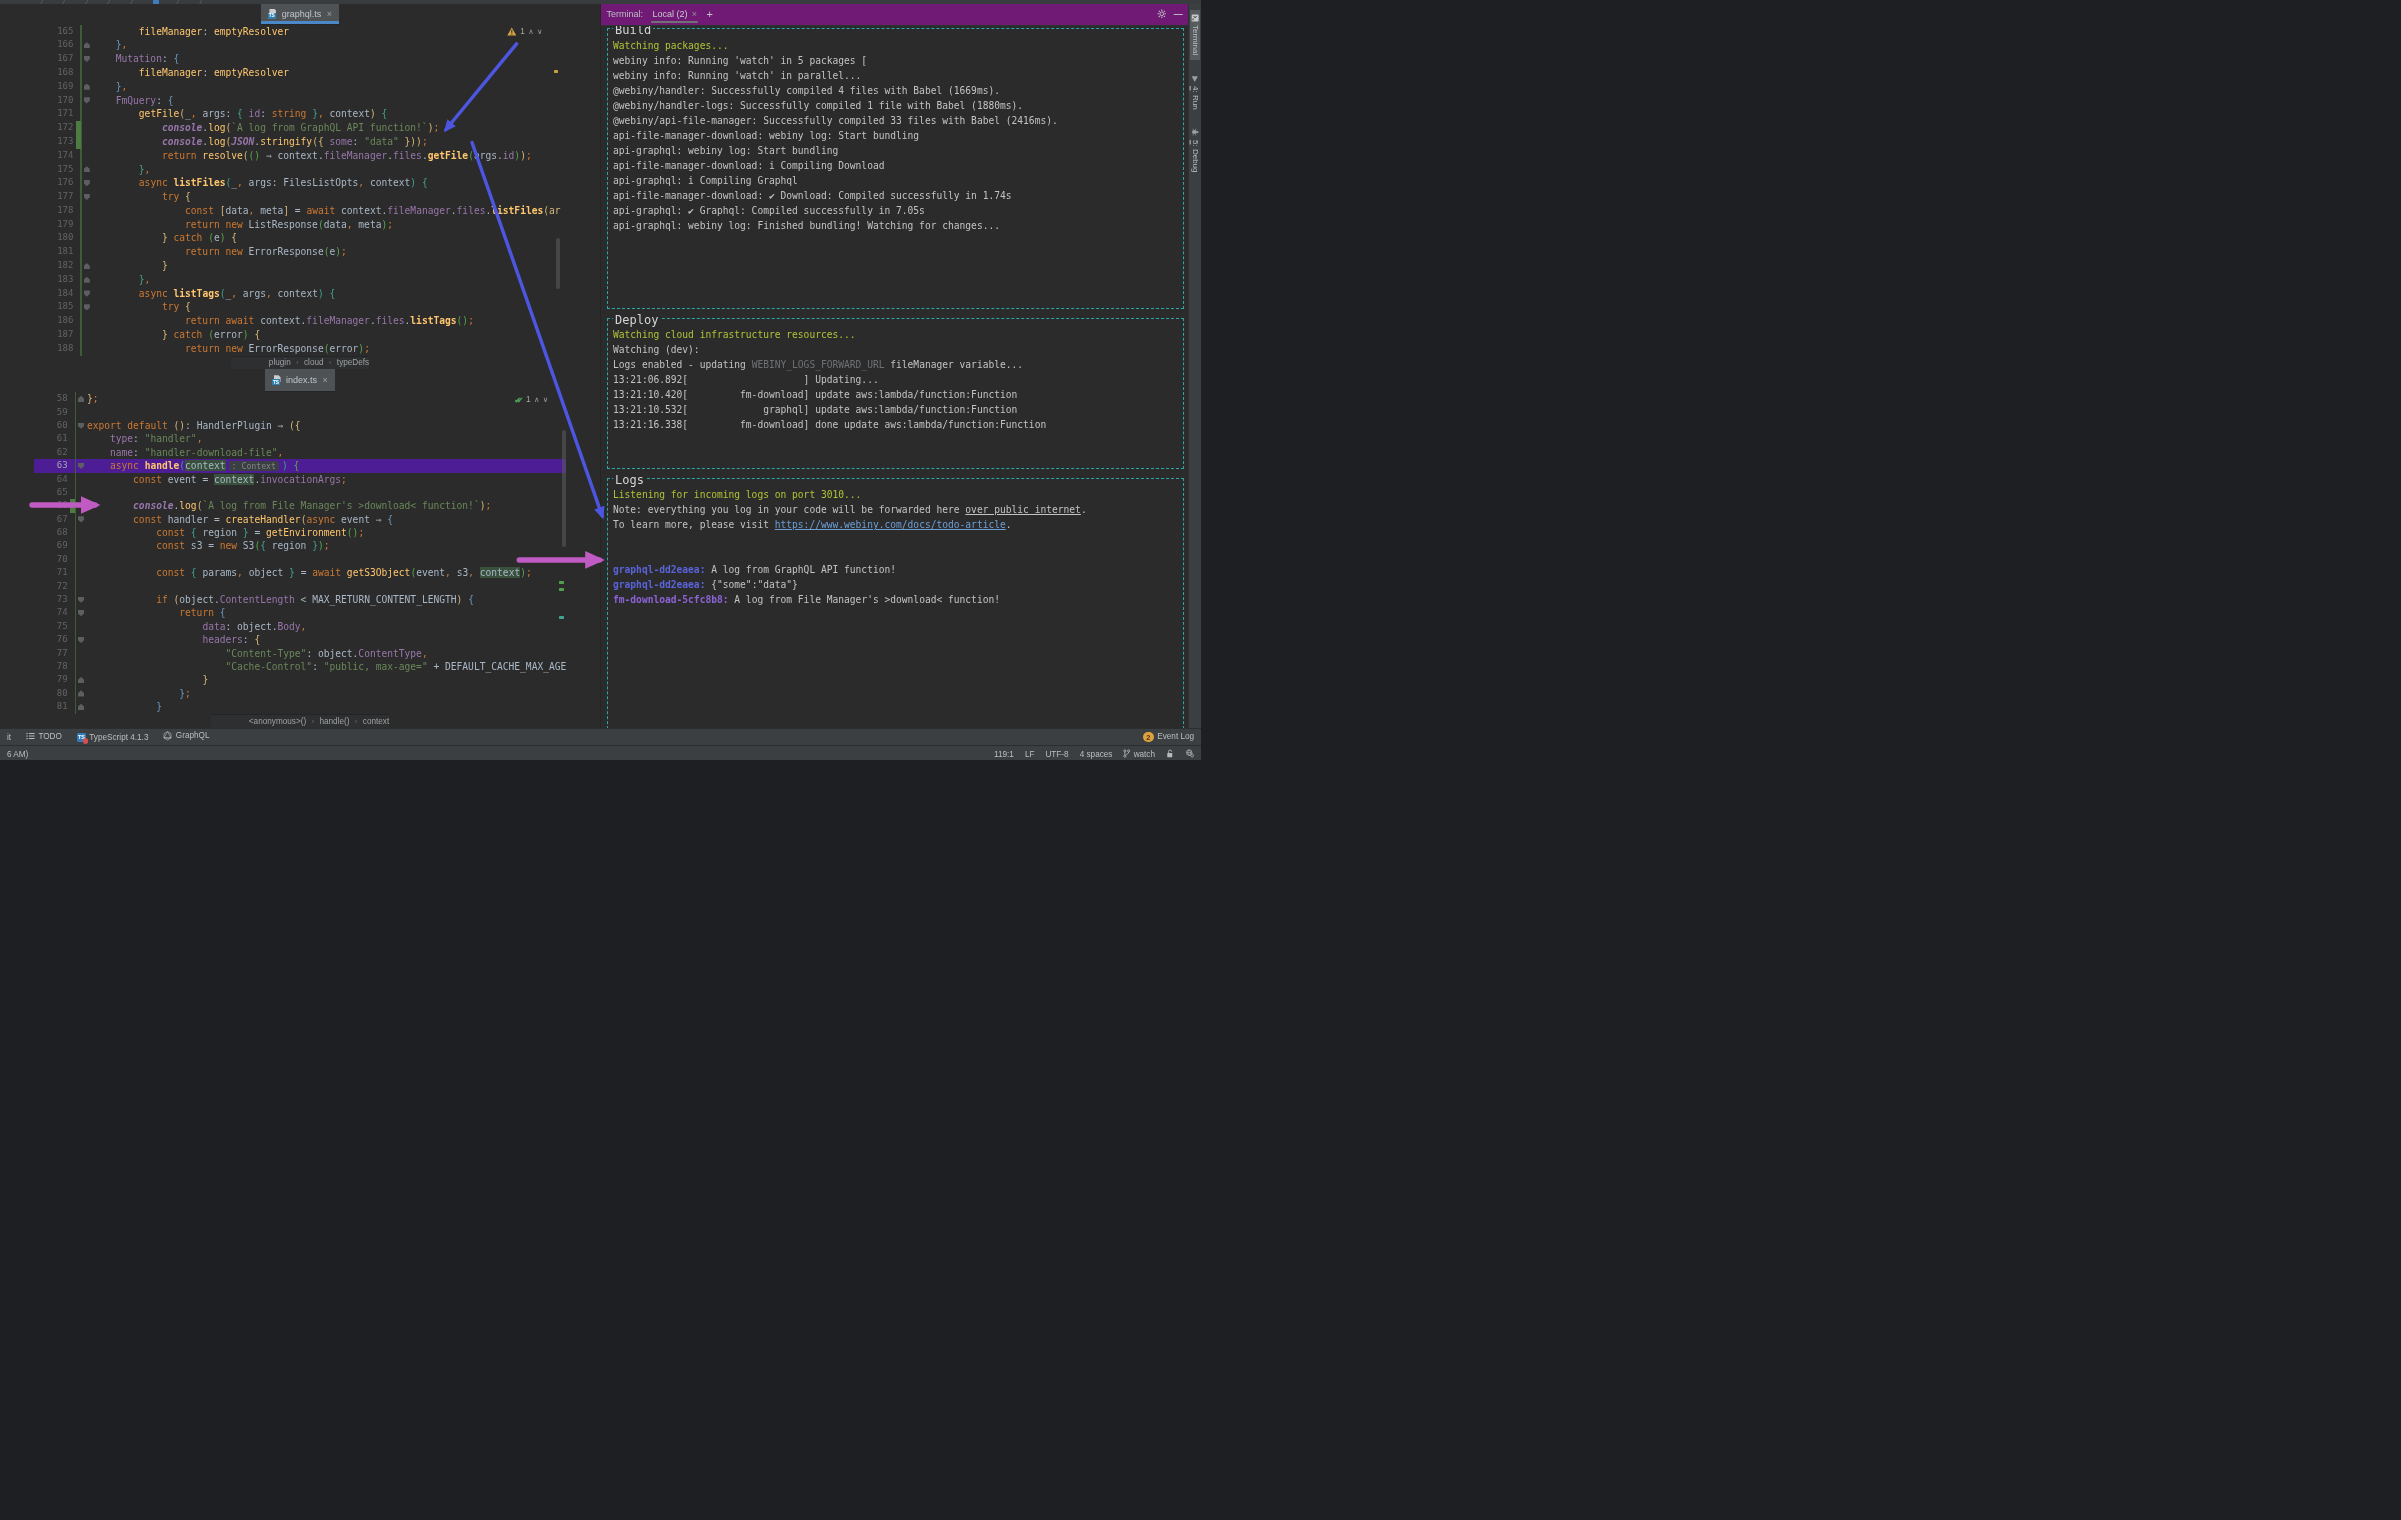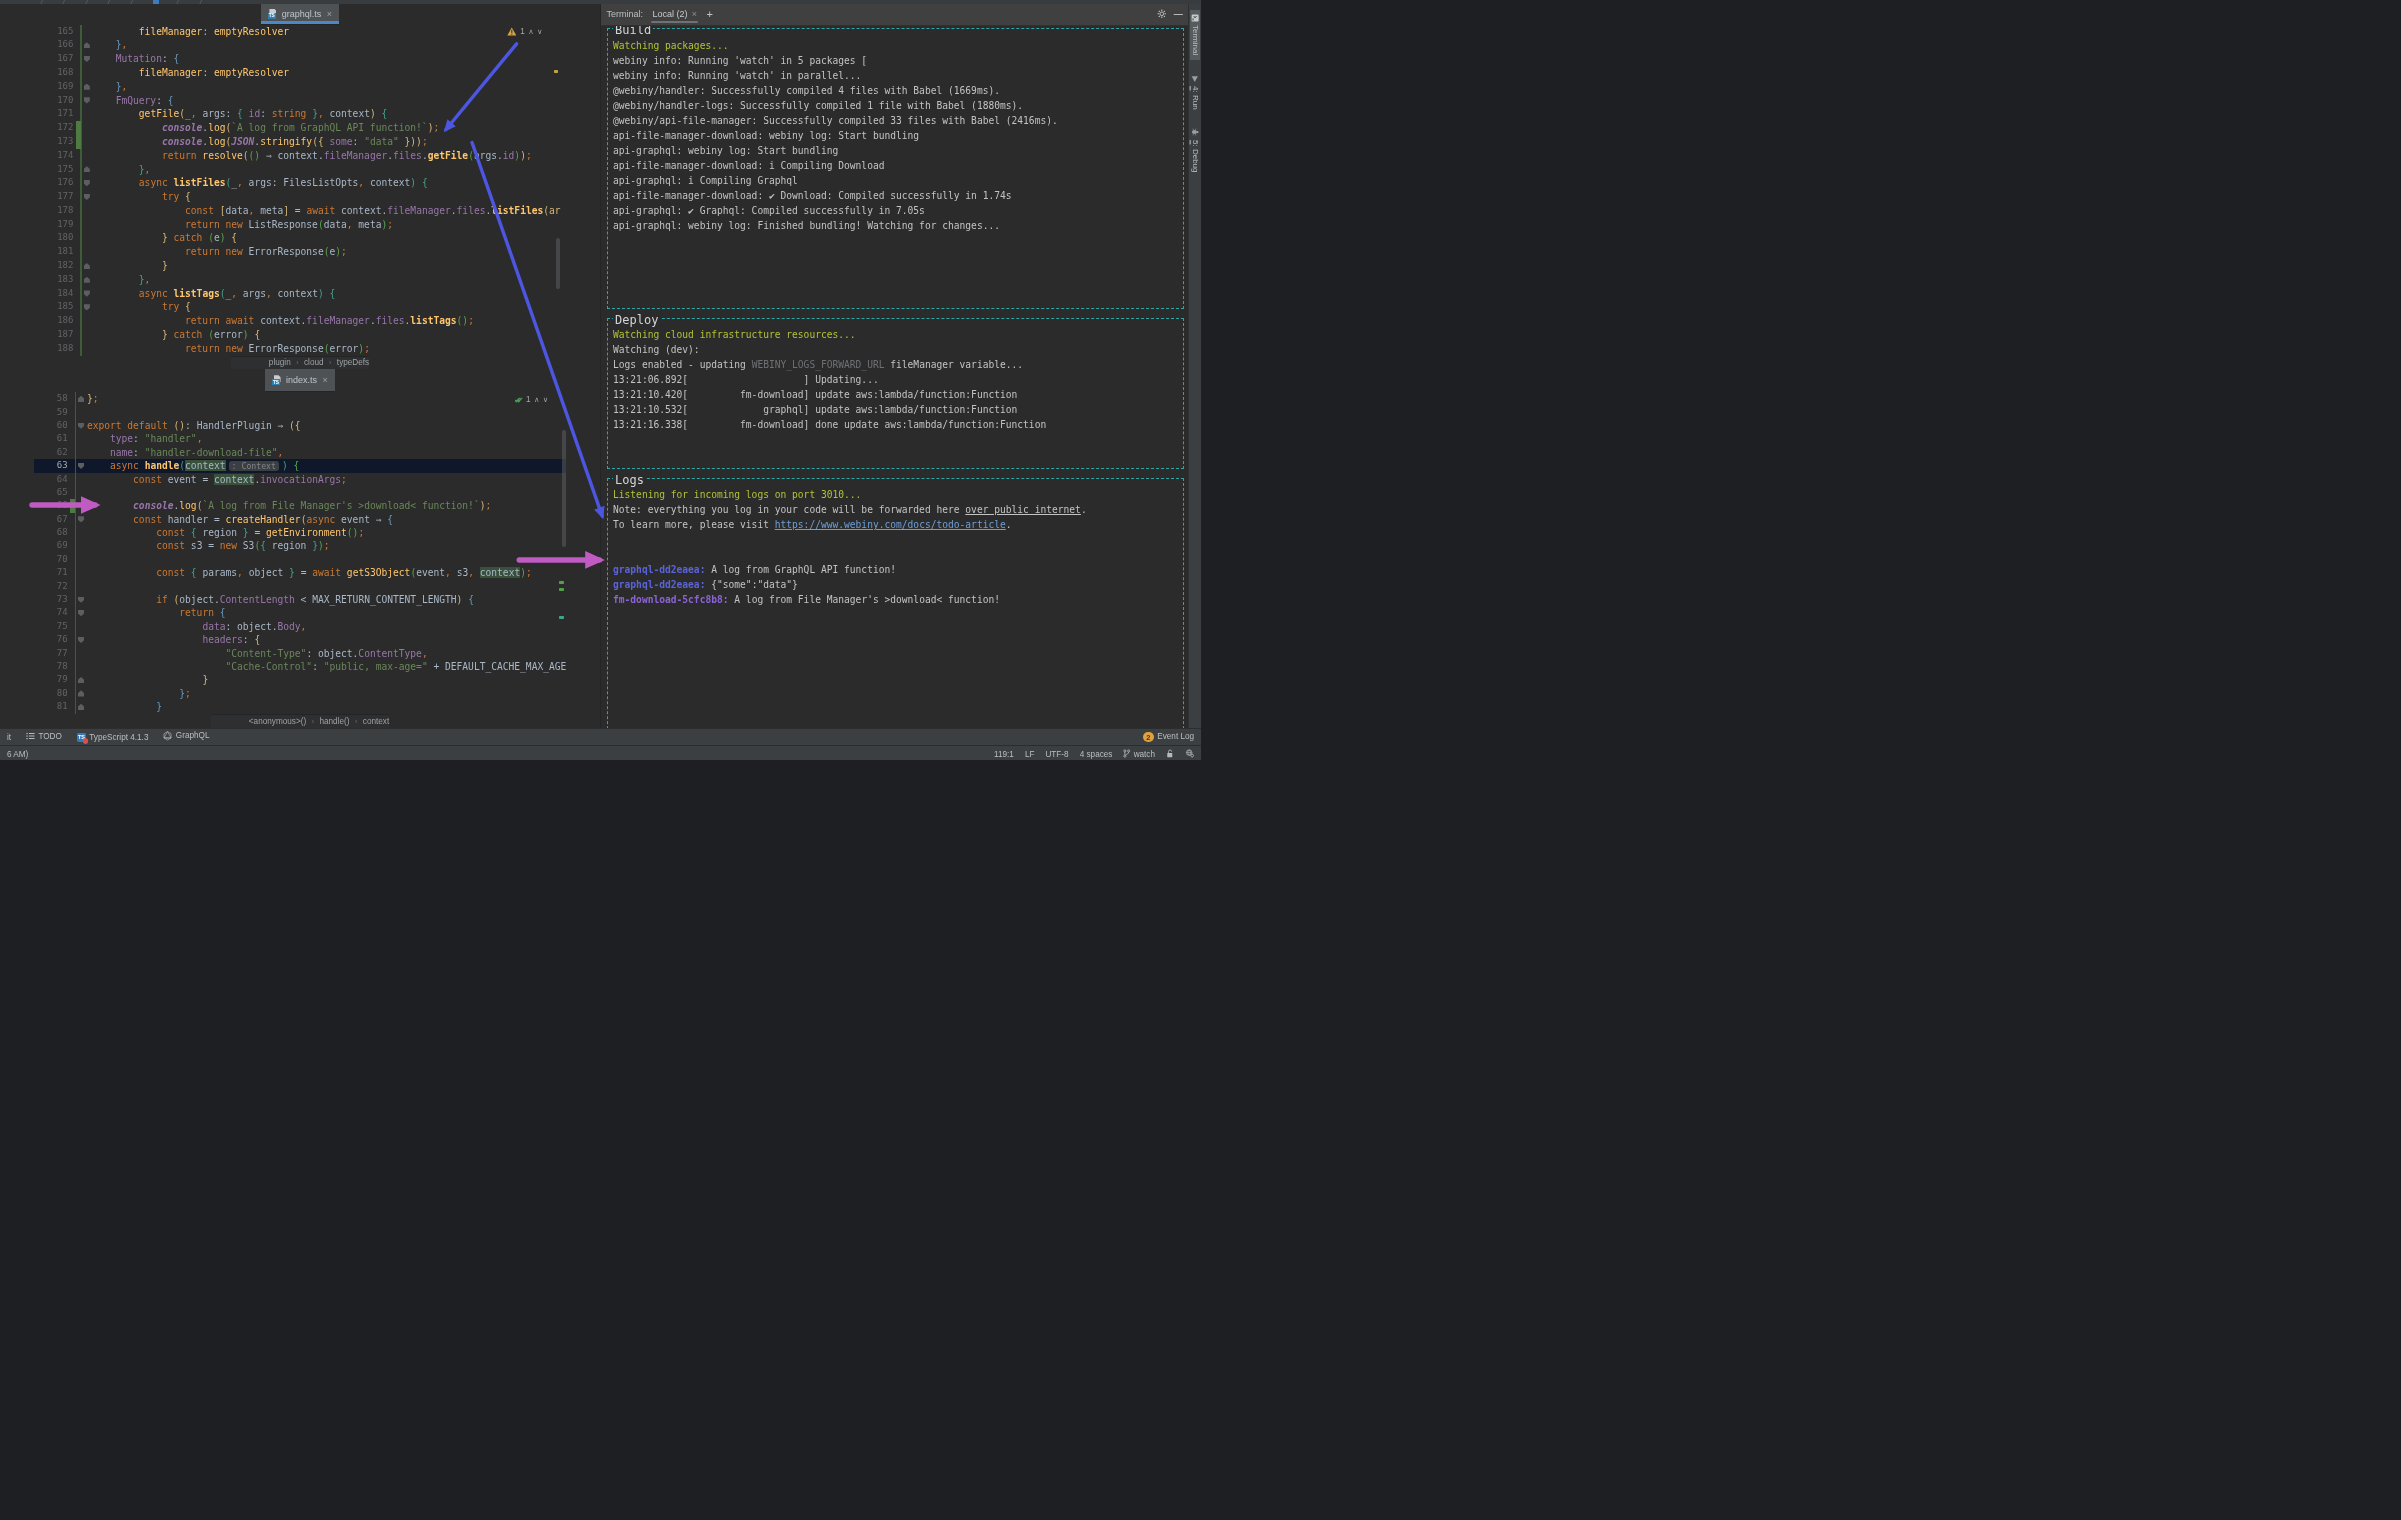--- a/index.html
+++ b/index.html
@@ -22,21 +22,21 @@
   .fileicon .page{position:absolute;top:0;left:1.4px;width:6.9px;height:6.9px;background:#c9cdd0;
      clip-path:polygon(0 0,70% 0,100% 30%,100% 100%,0 100%);}
   .fileicon .ts{position:absolute;bottom:0;left:0;width:7.5px;height:6.2px;background:#2f7fae;color:#fff;
      font-size:4.8px;font-weight:bold;display:flex;align-items:center;justify-content:center;}
 
   
   .editor{position:relative;background:#2b2b2b;overflow:hidden;flex-shrink:0;}
   #editor-0{height:331px;--lh:13.8px;}
   #editor-1{height:322px;--lh:13.4px;}
   .ed-row{display:flex;height:var(--lh);line-height:var(--lh);font-family:"DejaVu Sans Mono",monospace;font-size:9.6px;white-space:pre;}
-  .ed-row.cur{background:#0f172a;}
+  .ed-row.cur{background:#4c1d95;}
   .gut{width:34px;text-align:right;color:#606366;flex-shrink:0;padding-right:2.7px;font-size:9px;}
   .ed-row.cur .gut{color:#a4a7aa;}
   .vcs{width:4.8px;flex-shrink:0;position:relative;}
   .vcs.on{background:#4e7b41;}
   .vline{position:absolute;top:0;bottom:0;left:41px;width:1.4px;background:#3f5b38;}
   .fold{width:11.7px;flex-shrink:0;display:flex;align-items:center;justify-content:center;}
   .fm-s,.fm-e{width:6.2px;height:6.2px;background:#5b5f61;display:inline-block;}
   .fm-s{clip-path:polygon(0 0,100% 0,100% 55%,50% 100%,0 55%);}
   .fm-e{clip-path:polygon(50% 0,100% 45%,100% 100%,0 100%,0 45%);}
   .code{flex:1;white-space:pre;overflow:hidden;}
@@ -51,21 +51,21 @@
   .inspect .chev{color:#9aa0a3;font-size:7.5px;}
   .okchecks{color:#4f9e58;font-weight:bold;letter-spacing:-4.8px;margin-right:4.1px;}
   .stripe-mark{position:absolute;right:2.1px;width:4.8px;border-radius:0.7px;}
   .thumb{position:absolute;right:0.7px;width:3.4px;background:#5a5d5e;opacity:.55;border-radius:2.1px;}
 
   .crumbs{height:13.7px;background:#2d2f30;border-top:0.7px solid #222425;display:flex;align-items:center;
       gap:5.5px;font-size:8.2px;color:#9fa2a5;padding-left:38px;}
   .crumbs .sep{color:#6d7073;font-size:6.9px;}
 
   
-  .term-header{height:20.6px;background:#404040;border-bottom:0.7px solid #2e3133;display:flex;align-items:center;
+  .term-header{height:20.6px;background:#701a75;border-bottom:0.7px solid #2e3133;display:flex;align-items:center;
       font-size:9px;color:#bbbfc2;padding:0 5.5px;gap:6.9px;}
   .term-tab{position:relative;display:flex;align-items:center;gap:4.1px;padding:0 2.7px;height:100%;color:#c7cbce;}
   .term-tab:after{content:"";position:absolute;left:1.4px;right:1.4px;bottom:1.4px;height:2.1px;background:#6e7275;border-radius:1.4px;}
   .term-tab .x{color:#8c9093;}
   .term-plus{font-size:11px;color:#c0c4c6;}
   .term-sp{flex:1;}
   .term-min{color:#c0c4c6;font-weight:bold;}
   .term-body{flex:1;position:relative;background:#2b2b2b;overflow:hidden;padding:2.7px 4.1px 0 5.5px;}
   .tbox{position:relative;border:0.7px dashed #2aa7a7;margin-bottom:9.6px;padding:8.2px 5.5px 4.1px 5.5px;}
   .tbox-title{position:absolute;top:-6.2px;left:5.5px;background:#2b2b2b;padding:0 2.1px;color:#d2d5d7;

